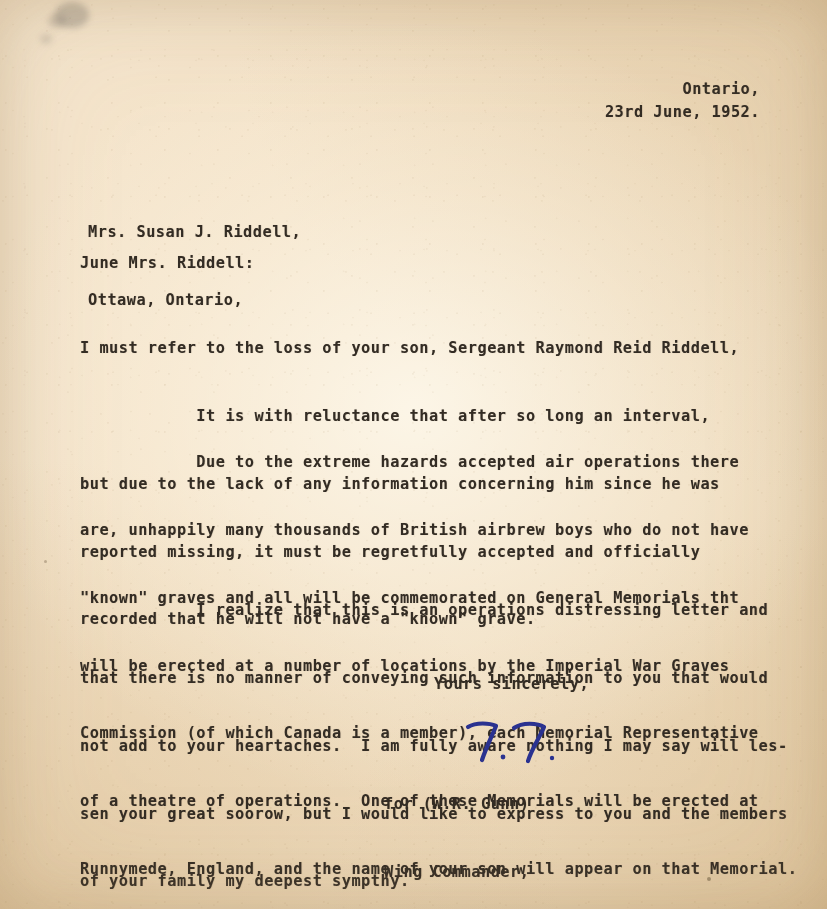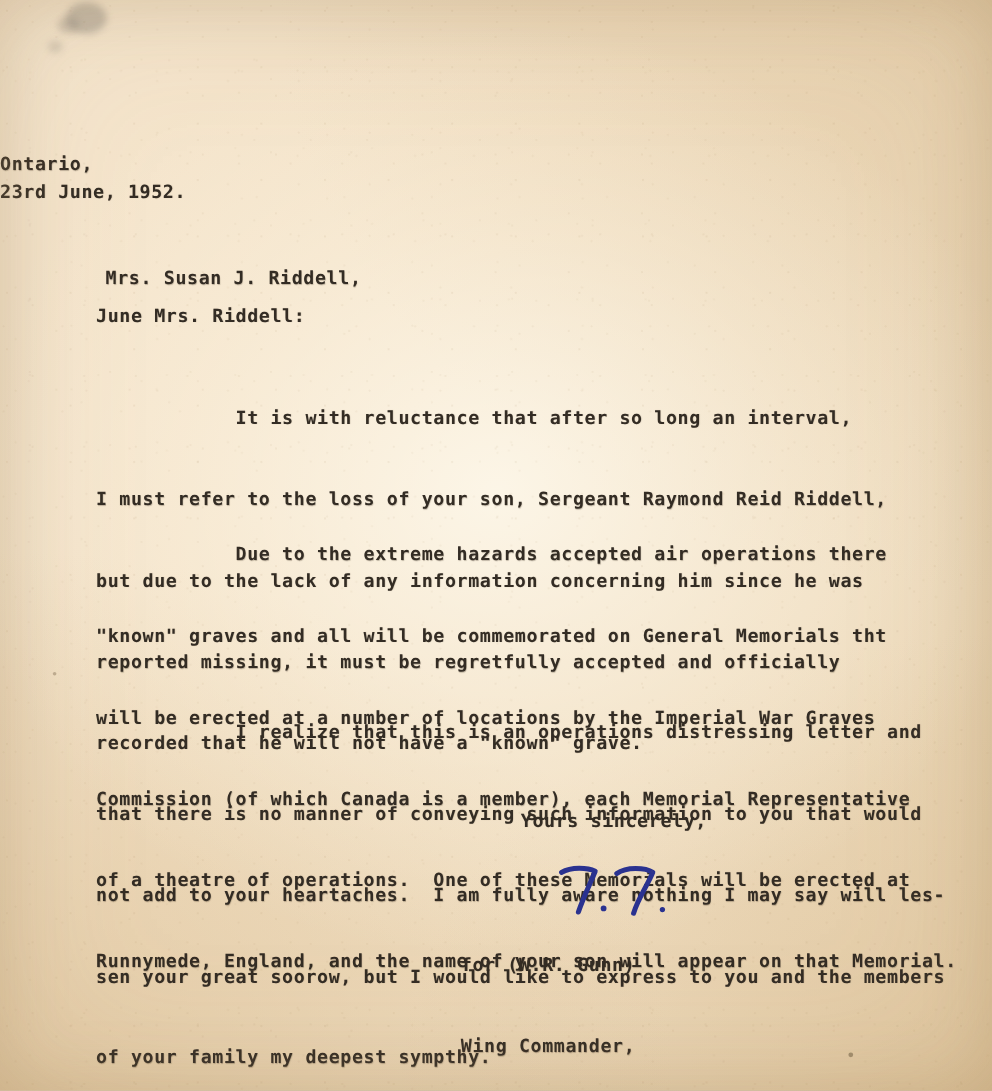--- a/index.html
+++ b/index.html
@@ -68,21 +68,21 @@
     font-size: 15.2px;
     line-height: 22.6px;
     letter-spacing: 0.55px;
     white-space: pre;
     color: #332c24;
     font-weight: 700;
     text-shadow: 0.4px 0.3px 0.7px rgba(70,56,40,0.30);
   }
   .tw .ln { display: block; }
 
-  #dateblock { top: 78px; left: 0; width: 760px; text-align: left; margin-top: 48px; }
+  #dateblock { top: 78px; left: 0; width: 760px; text-align: right; }
   #dateblock .tw { display: block; }
 
   #address  { top: 176px; left: 88px; }
   #salute   { top: 252px; left: 80px; }
   #para1    { top: 292px; left: 80px; }
   #para2    { top: 406px; left: 80px; }
   #para3    { top: 554px; left: 80px; }
   #closing  { top: 673px; left: 434px; }
   #sigblock { top: 748px; left: 384px; }
 
@@ -110,40 +110,42 @@
   <div class="letter">
 
     <div class="block" id="dateblock">
       <span class="tw">Ontario,</span>
       <span class="tw">23rd June, 1952.</span>
     </div>
 
     <div class="block" id="address">
       <div class="tw">
         <span class="ln">Mrs. Susan J. Riddell,</span>
+        <span class="ln">Ottawa, Ontario,</span>
       </div>
     </div>
 
     <div class="block" id="salute">
       <span class="tw">June Mrs. Riddell:</span>
     </div>
 
     <div class="block" id="para1">
       <div class="tw">
+        <span class="ln">I must refer to the loss of your son, Sergeant Raymond Reid Riddell,</span>
         <span class="ln">            It is with reluctance that after so long an interval,</span>
-        <span class="ln">I must refer to the loss of your son, Sergeant Raymond Reid Riddell,</span>
         <span class="ln">but due to the lack of any information concerning him since he was</span>
         <span class="ln">reported missing, it must be regretfully accepted and officially</span>
         <span class="ln">recorded that he will not have a "known" grave.</span>
       </div>
     </div>
 
     <div class="block" id="para2">
       <div class="tw">
         <span class="ln">            Due to the extreme hazards accepted air operations there</span>
+        <span class="ln">are, unhappily many thousands of British airbrew boys who do not have</span>
         <span class="ln">"known" graves and all will be commemorated on General Memorials tht</span>
         <span class="ln">will be erected at a number of locations by the Imperial War Graves</span>
         <span class="ln">Commission (of which Canada is a member), each Memorial Representative</span>
         <span class="ln">of a theatre of operations.  One of these Memorials will be erected at</span>
         <span class="ln">Runnymede, England, and the name of your son will appear on that Memorial.</span>
       </div>
     </div>
 
     <div class="block" id="para3">
       <div class="tw">

